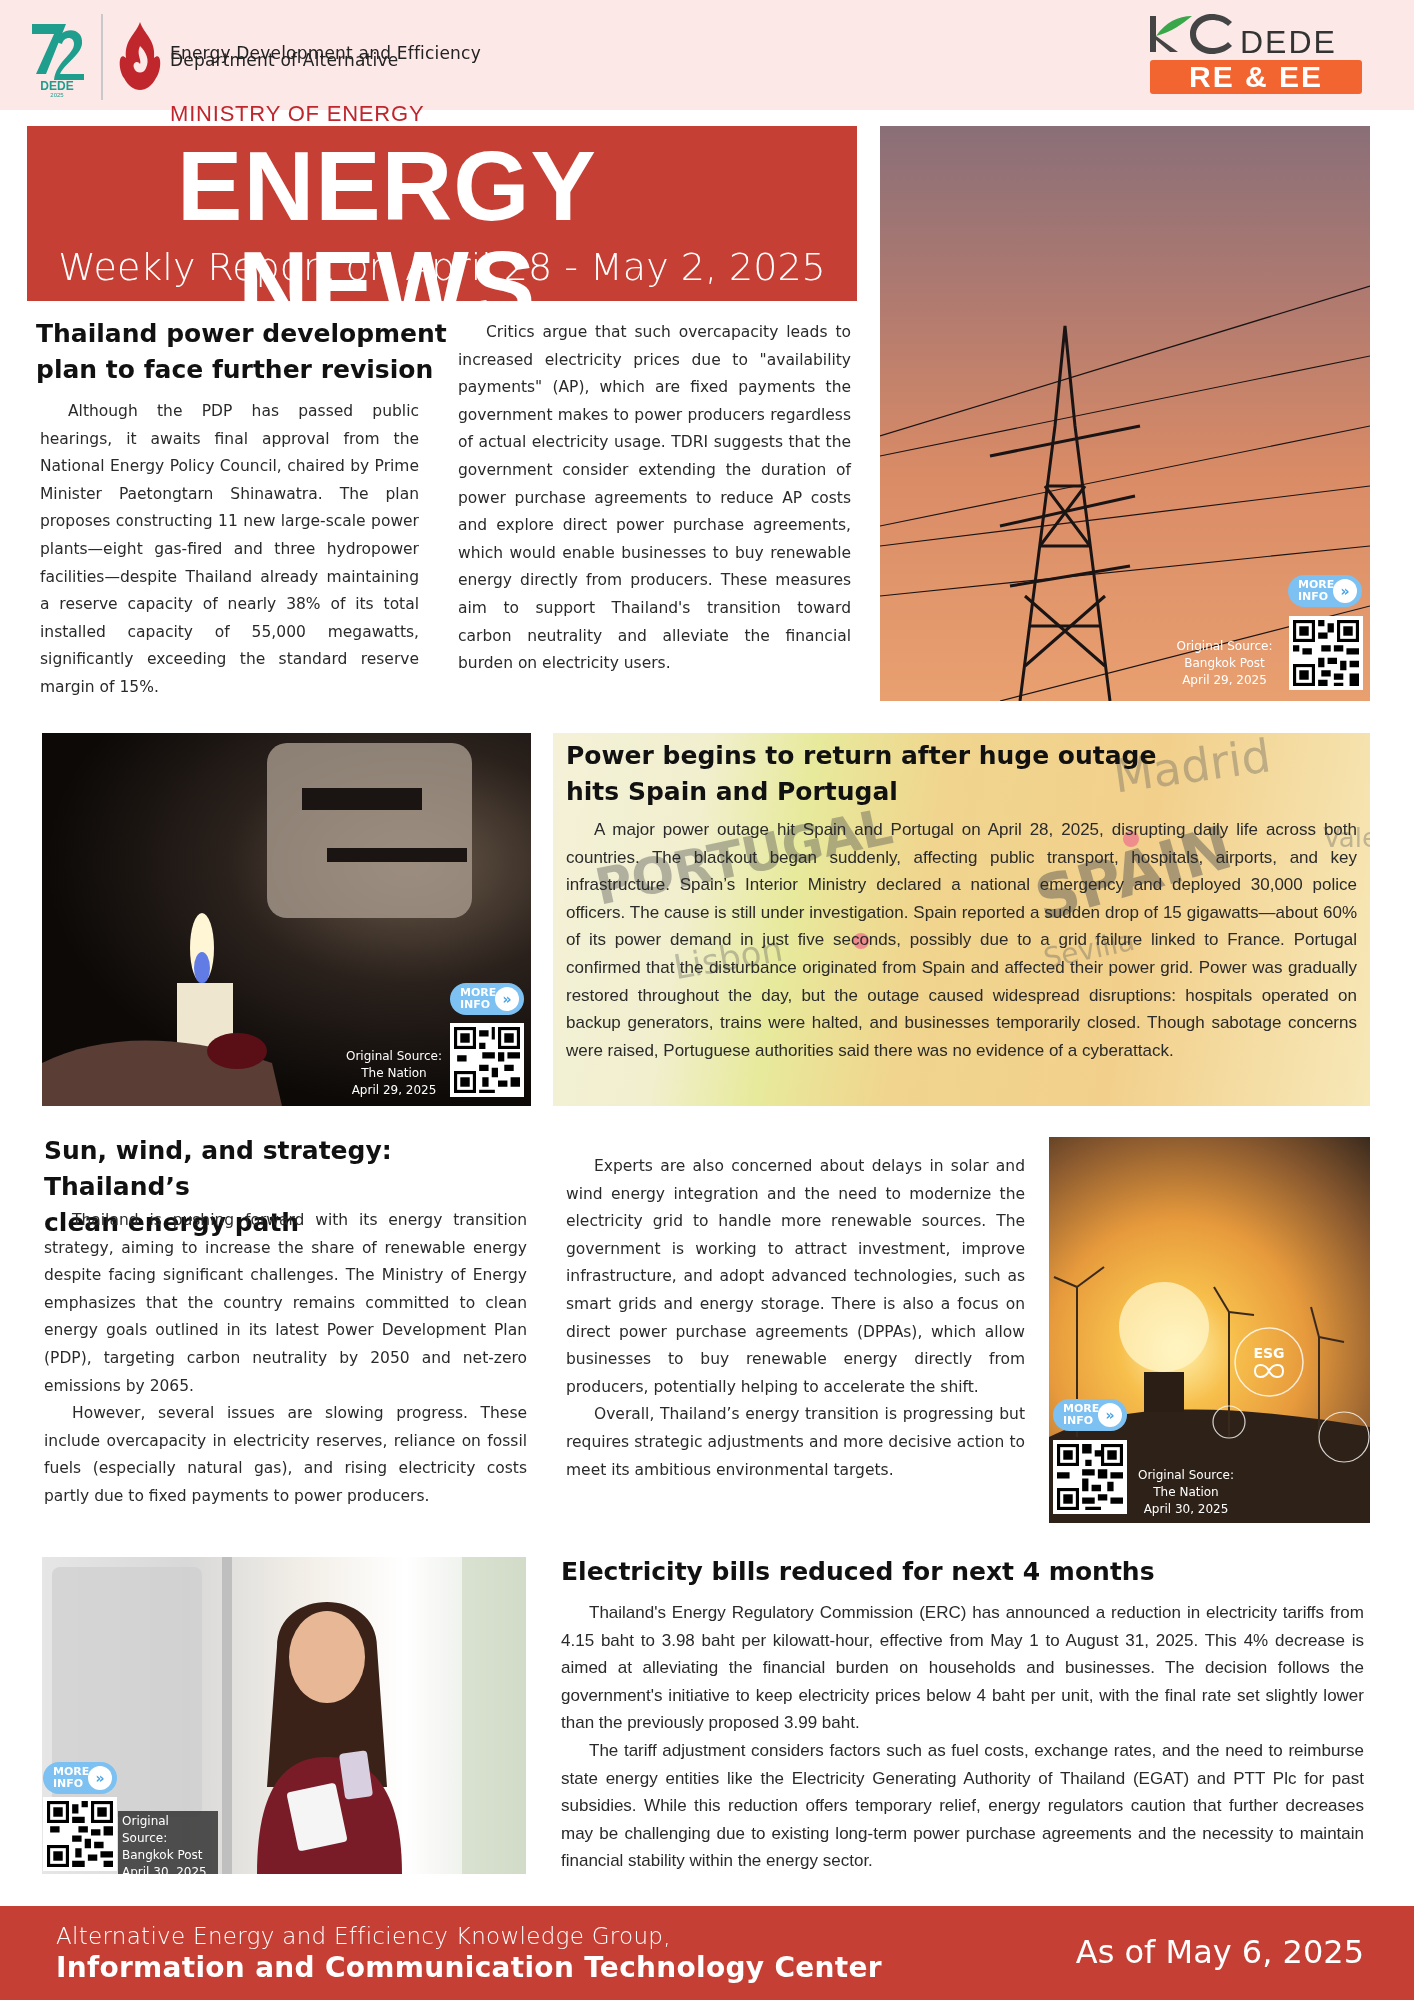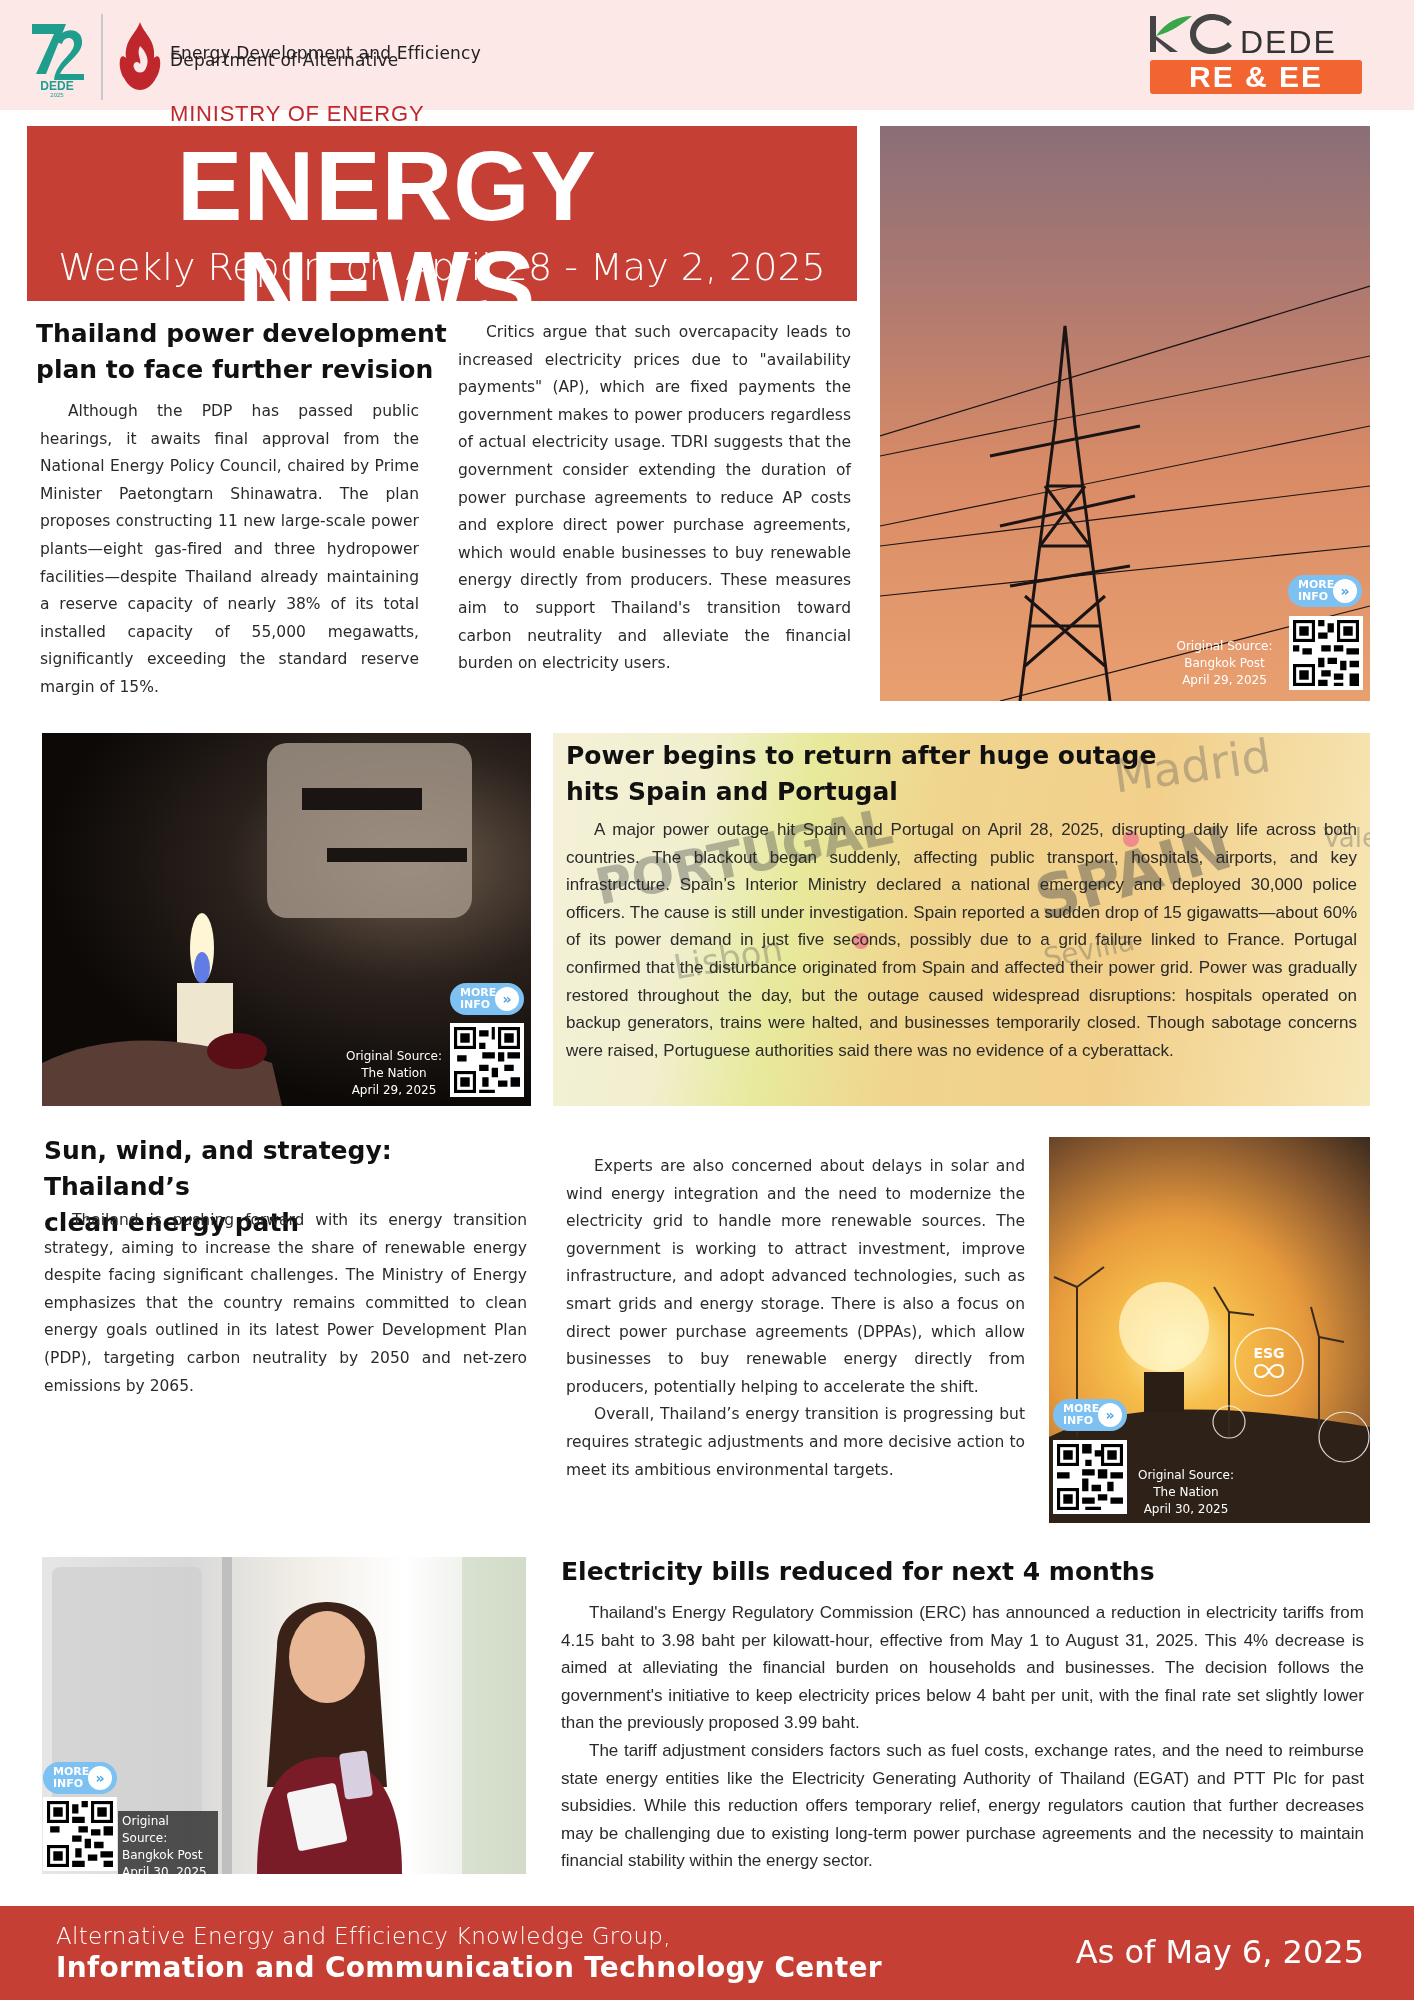--- a/index.html
+++ b/index.html
@@ -213,20 +213,21 @@
 <div class="body narrow" style="left:566px; top:816px; width:791px;">
   <p>A major power outage hit Spain and Portugal on April 28, 2025, disrupting daily life across both countries. The blackout began suddenly, affecting public transport, hospitals, airports, and key infrastructure. Spain’s Interior Ministry declared a national emergency and deployed 30,000 police officers. The cause is still under investigation. Spain reported a sudden drop of 15 gigawatts—about 60% of its power demand in just five seconds, possibly due to a grid failure linked to France. Portugal confirmed that the disturbance originated from Spain and affected their power grid. Power was gradually restored throughout the day, but the outage caused widespread disruptions: hospitals operated on backup generators, trains were halted, and businesses temporarily closed. Though sabotage concerns were raised, Portuguese authorities said there was no evidence of a cyberattack.</p>
 </div>
 
 <div class="headline" style="left:44px; top:1133px; font-size:25px; line-height:36px; width:490px;">
   <div>Sun, wind, and strategy: Thailand’s</div>
   <div>clean energy path</div>
 </div>
 <div class="body" style="left:44px; top:1207px; width:483px;">
   <p>Thailand is pushing forward with its energy transition strategy, aiming to increase the share of renewable energy despite facing significant challenges. The Ministry of Energy emphasizes that the country remains committed to clean energy goals outlined in its latest Power Development Plan (PDP), targeting carbon neutrality by 2050 and net-zero emissions by 2065.</p>
+  <p>However, several issues are slowing progress. These include overcapacity in electricity reserves, reliance on fossil fuels (especially natural gas), and rising electricity costs partly due to fixed payments to power producers.</p>
 </div>
 <div class="body" style="left:566px; top:1153px; width:459px;">
   <p>Experts are also concerned about delays in solar and wind energy integration and the need to modernize the electricity grid to handle more renewable sources. The government is working to attract investment, improve infrastructure, and adopt advanced technologies, such as smart grids and energy storage. There is also a focus on direct power purchase agreements (DPPAs), which allow businesses to buy renewable energy directly from producers, potentially helping to accelerate the shift.</p>
   <p>Overall, Thailand’s energy transition is progressing but requires strategic adjustments and more decisive action to meet its ambitious environmental targets.</p>
 </div>
 
 <div class="img bulb">
   <svg width="321" height="386" viewBox="0 0 321 386">
     <path d="M0 300 C80 260 200 270 321 290 L321 386 L0 386 Z" fill="#2e2118"></path>
     <g stroke="#3a2a1e" stroke-width="2">

